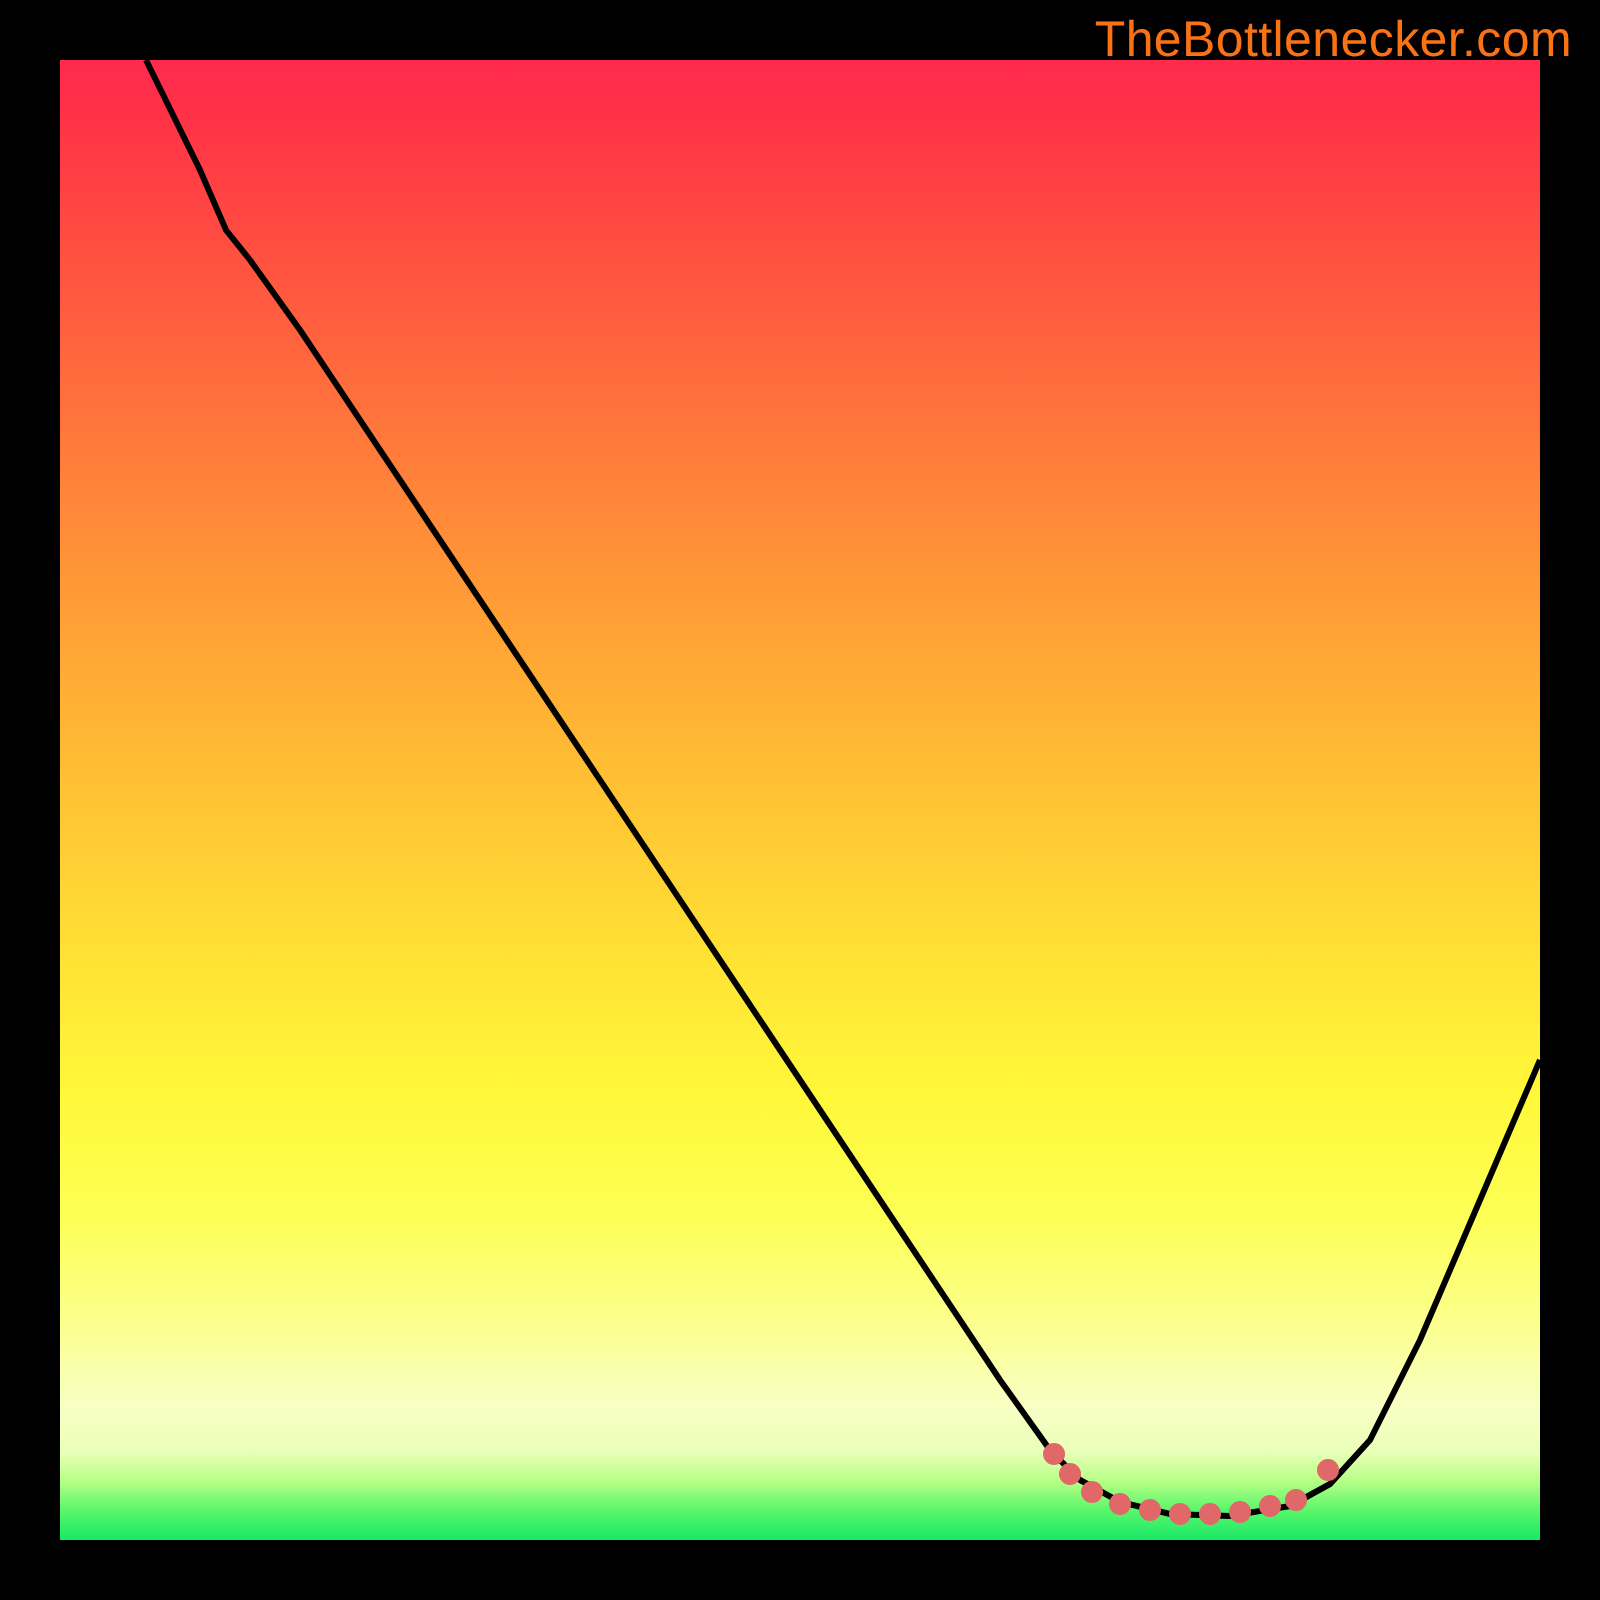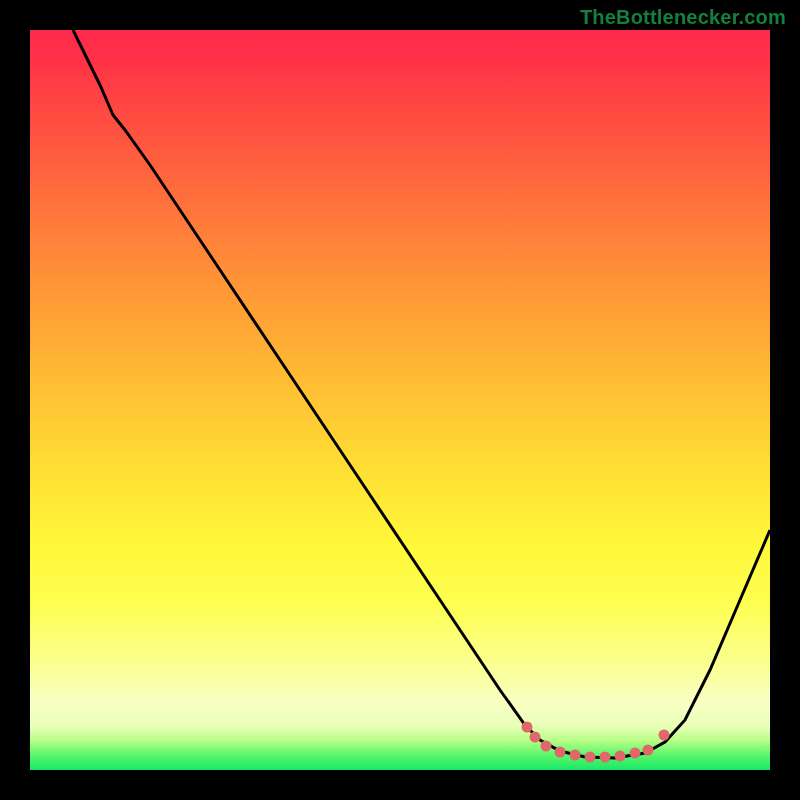--- a/index.html
+++ b/index.html
@@ -58,23 +58,23 @@
     stroke: #000;
     stroke-width: 3;
   }
   .dots circle {
     fill: #e06868;
   }
   .watermark {
     position: absolute;
     top: 6px;
     right: 14px;
-    color: #15803d;
-    font-size: 20px;
-    font-weight: 700;
+    color: #f97316;
+    font-size: 25px;
+    font-weight: 400;
     letter-spacing: 0.2px;
     user-select: none;
   }
 </style>
 </head>
 <body>
 
 <div class="frame">
   <div class="plot-area">
     <div class="gradient"></div>

